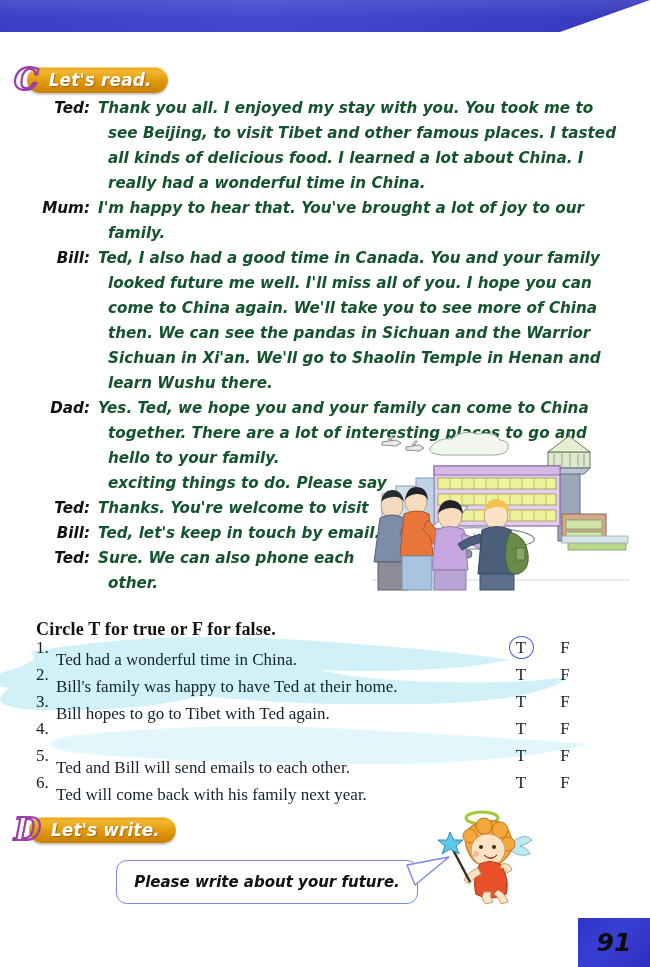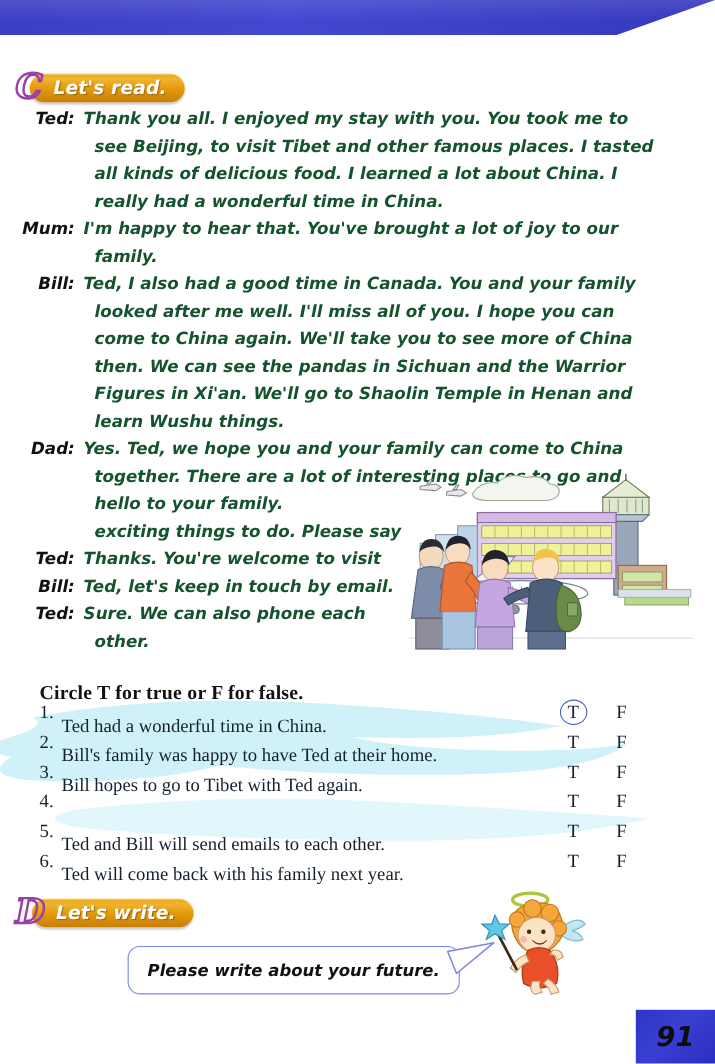--- a/index.html
+++ b/index.html
@@ -61,20 +61,21 @@
 
   
   .dialogue{position:absolute;left:0;top:96px;width:650px;}
   .d-line{display:flex;align-items:flex-start;margin-bottom:0;}
   .d-speaker{
     width:68px;flex:0 0 68px;text-align:right;
     font-family:"DejaVu Sans", sans-serif;
     font-weight:bold;font-style:italic;font-size:15.2px;
     line-height:25px;color:#111;
     white-space:nowrap;
+    padding-left:22px;
   }
   .d-body{
     flex:1;padding-left:8px;
     font-family:"DejaVu Sans", sans-serif;
     font-weight:bold;font-style:italic;font-size:15.2px;
     line-height:25px;color:#14532d;
   }
   .d-body p{margin:0;}
   .d-body p.ind{padding-left:10px;}
   .d-body.narrow{max-width:300px;}
@@ -166,25 +167,25 @@
       <div class="d-body">
         <p>I'm happy to hear that. You've brought a lot of joy to our</p>
         <p class="ind">family.</p>
       </div>
     </div>
 
     <div class="d-line">
       <div class="d-speaker">Bill:</div>
       <div class="d-body">
         <p>Ted, I also had a good time in Canada. You and your family</p>
-        <p class="ind">looked after me well. I'll miss all of you. I hope you can</p>
+        <p class="ind">looked future me well. I'll miss all of you. I hope you can</p>
         <p class="ind">come to China again. We'll take you to see more of China</p>
         <p class="ind">then. We can see the pandas in Sichuan and the Warrior</p>
-        <p class="ind">Figures in Xi'an. We'll go to Shaolin Temple in Henan and</p>
-        <p class="ind">learn Wushu things.</p>
+        <p class="ind">Sichuan in Xi'an. We'll go to Shaolin Temple in Henan and</p>
+        <p class="ind">learn Wushu there.</p>
       </div>
     </div>
 
     <div class="d-line">
       <div class="d-speaker">Dad:</div>
       <div class="d-body">
         <p>Yes. Ted, we hope you and your family can come to China</p>
         <p class="ind">together. There are a lot of interesting places to go and</p>
         <p class="ind"> hello to your family.</p>
         <p class="ind">exciting things to do.  Please say</p>

